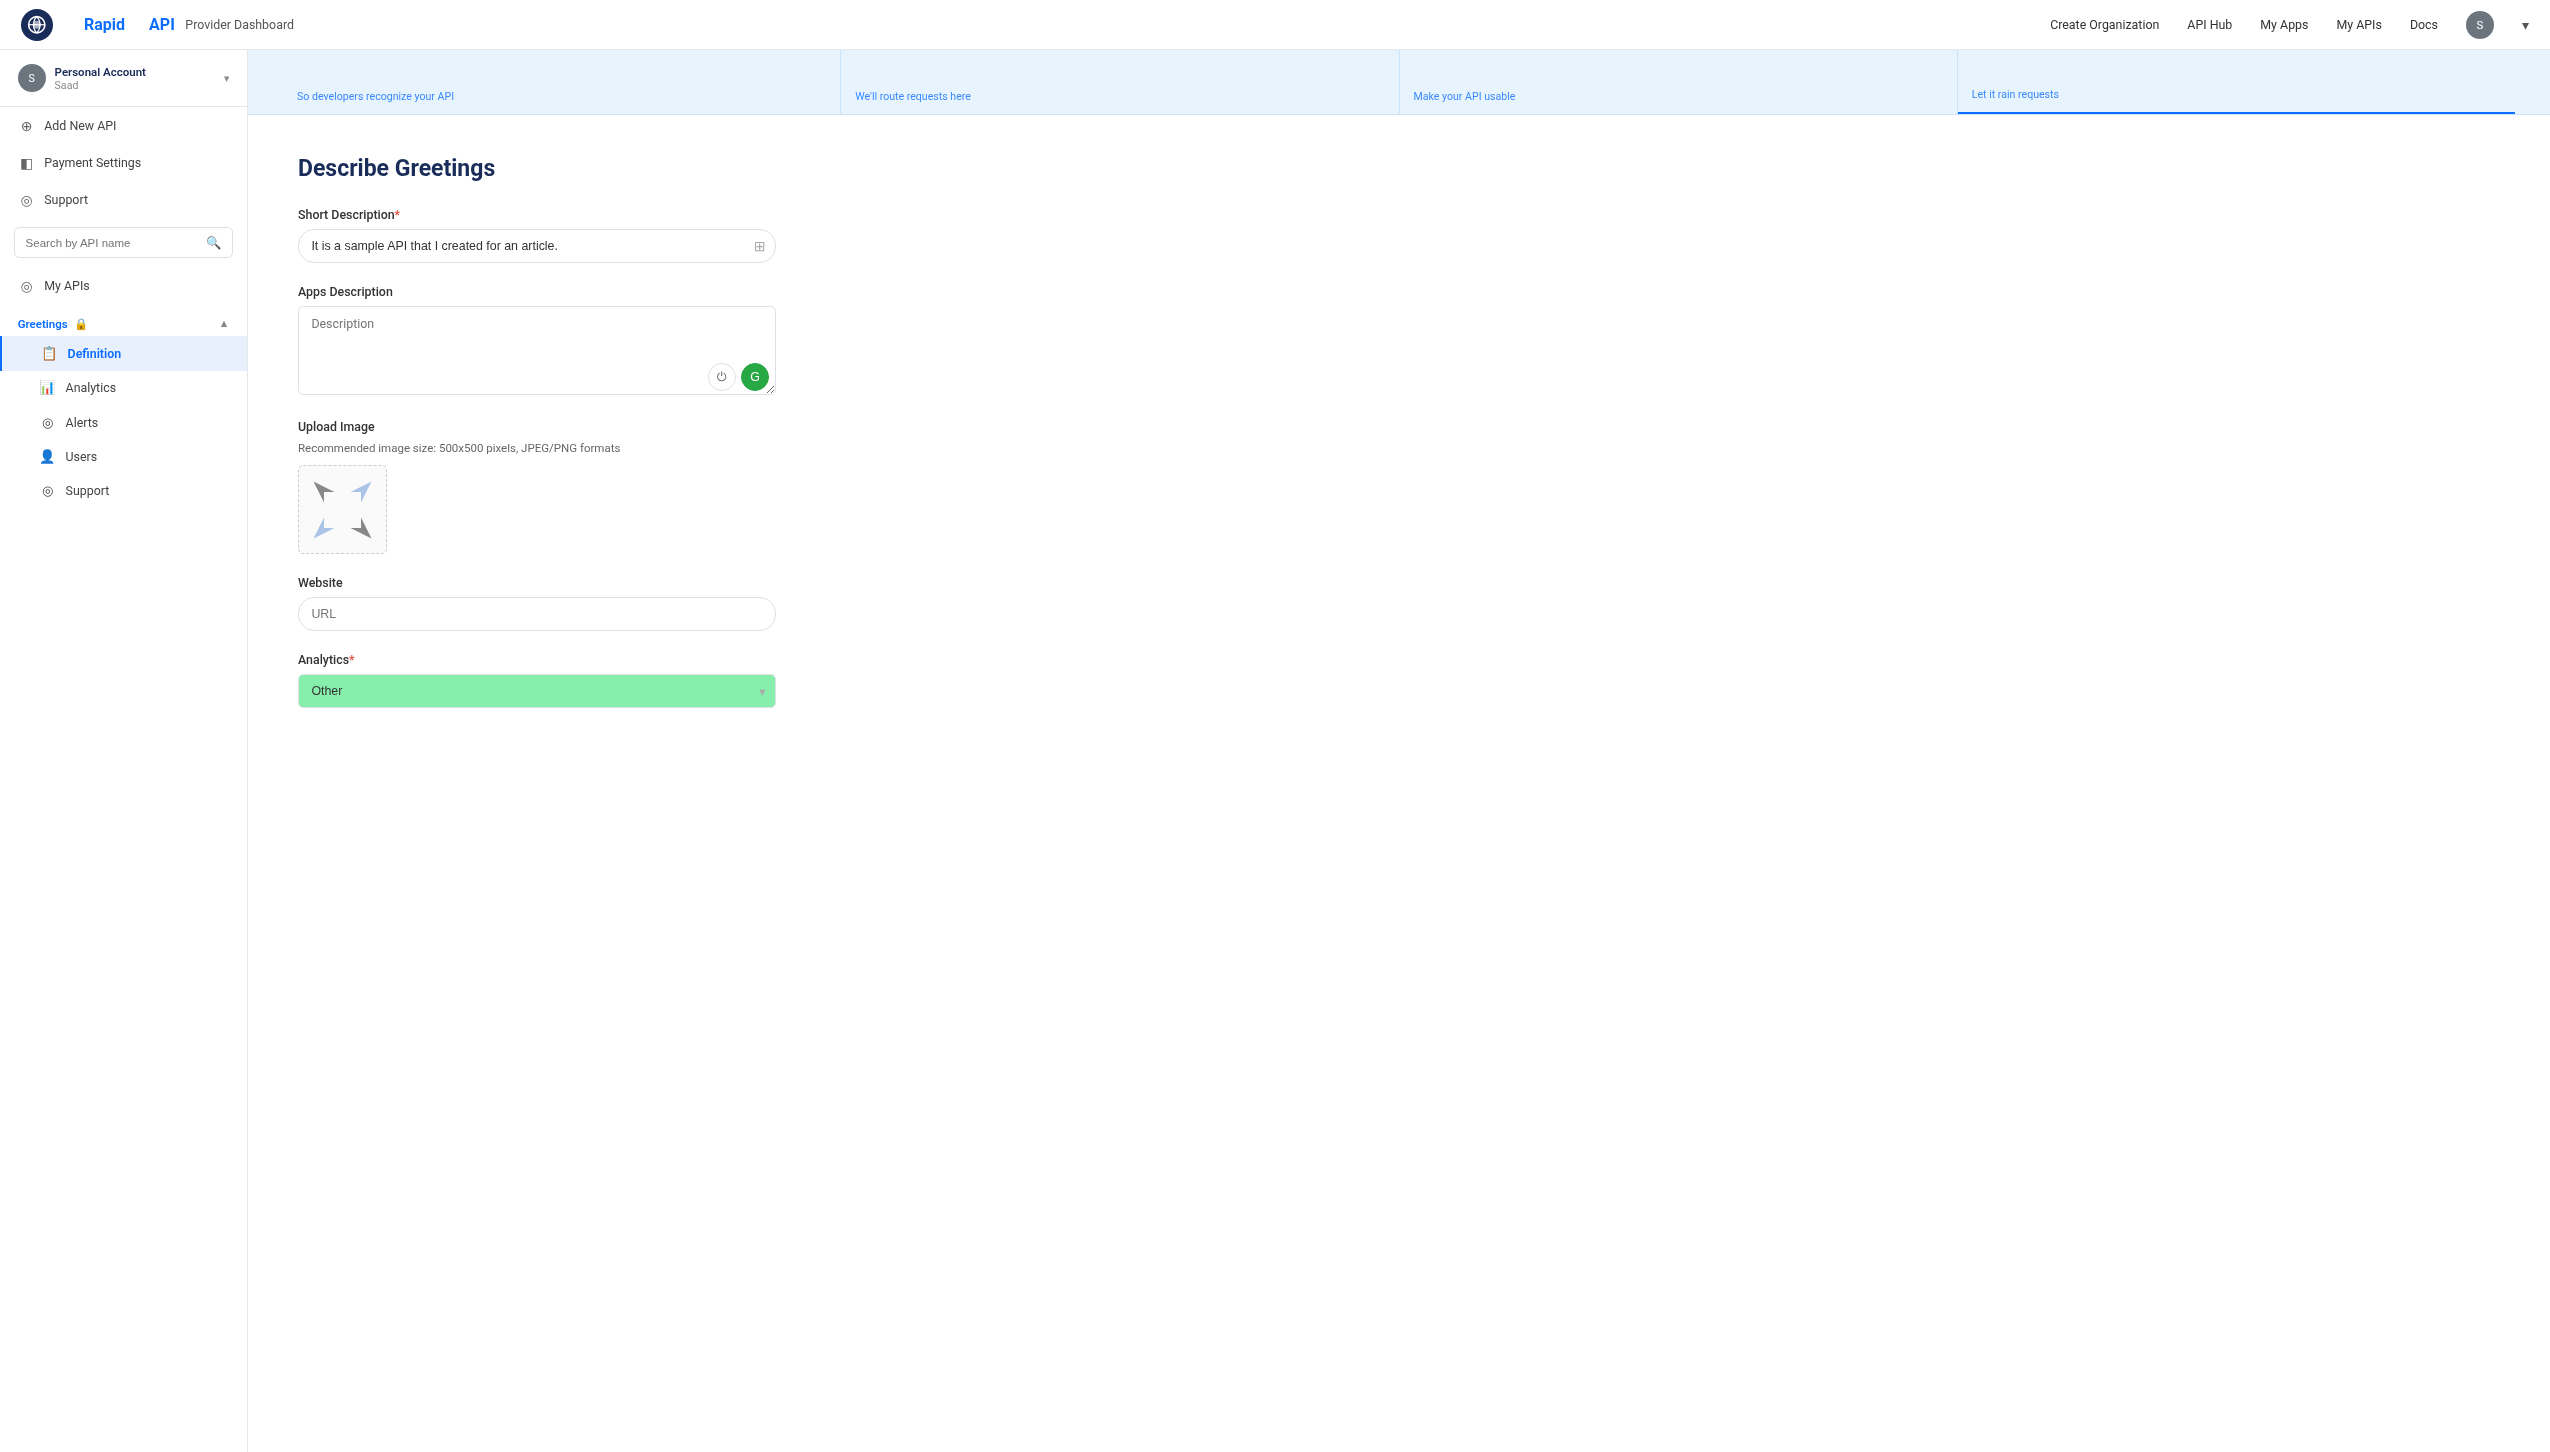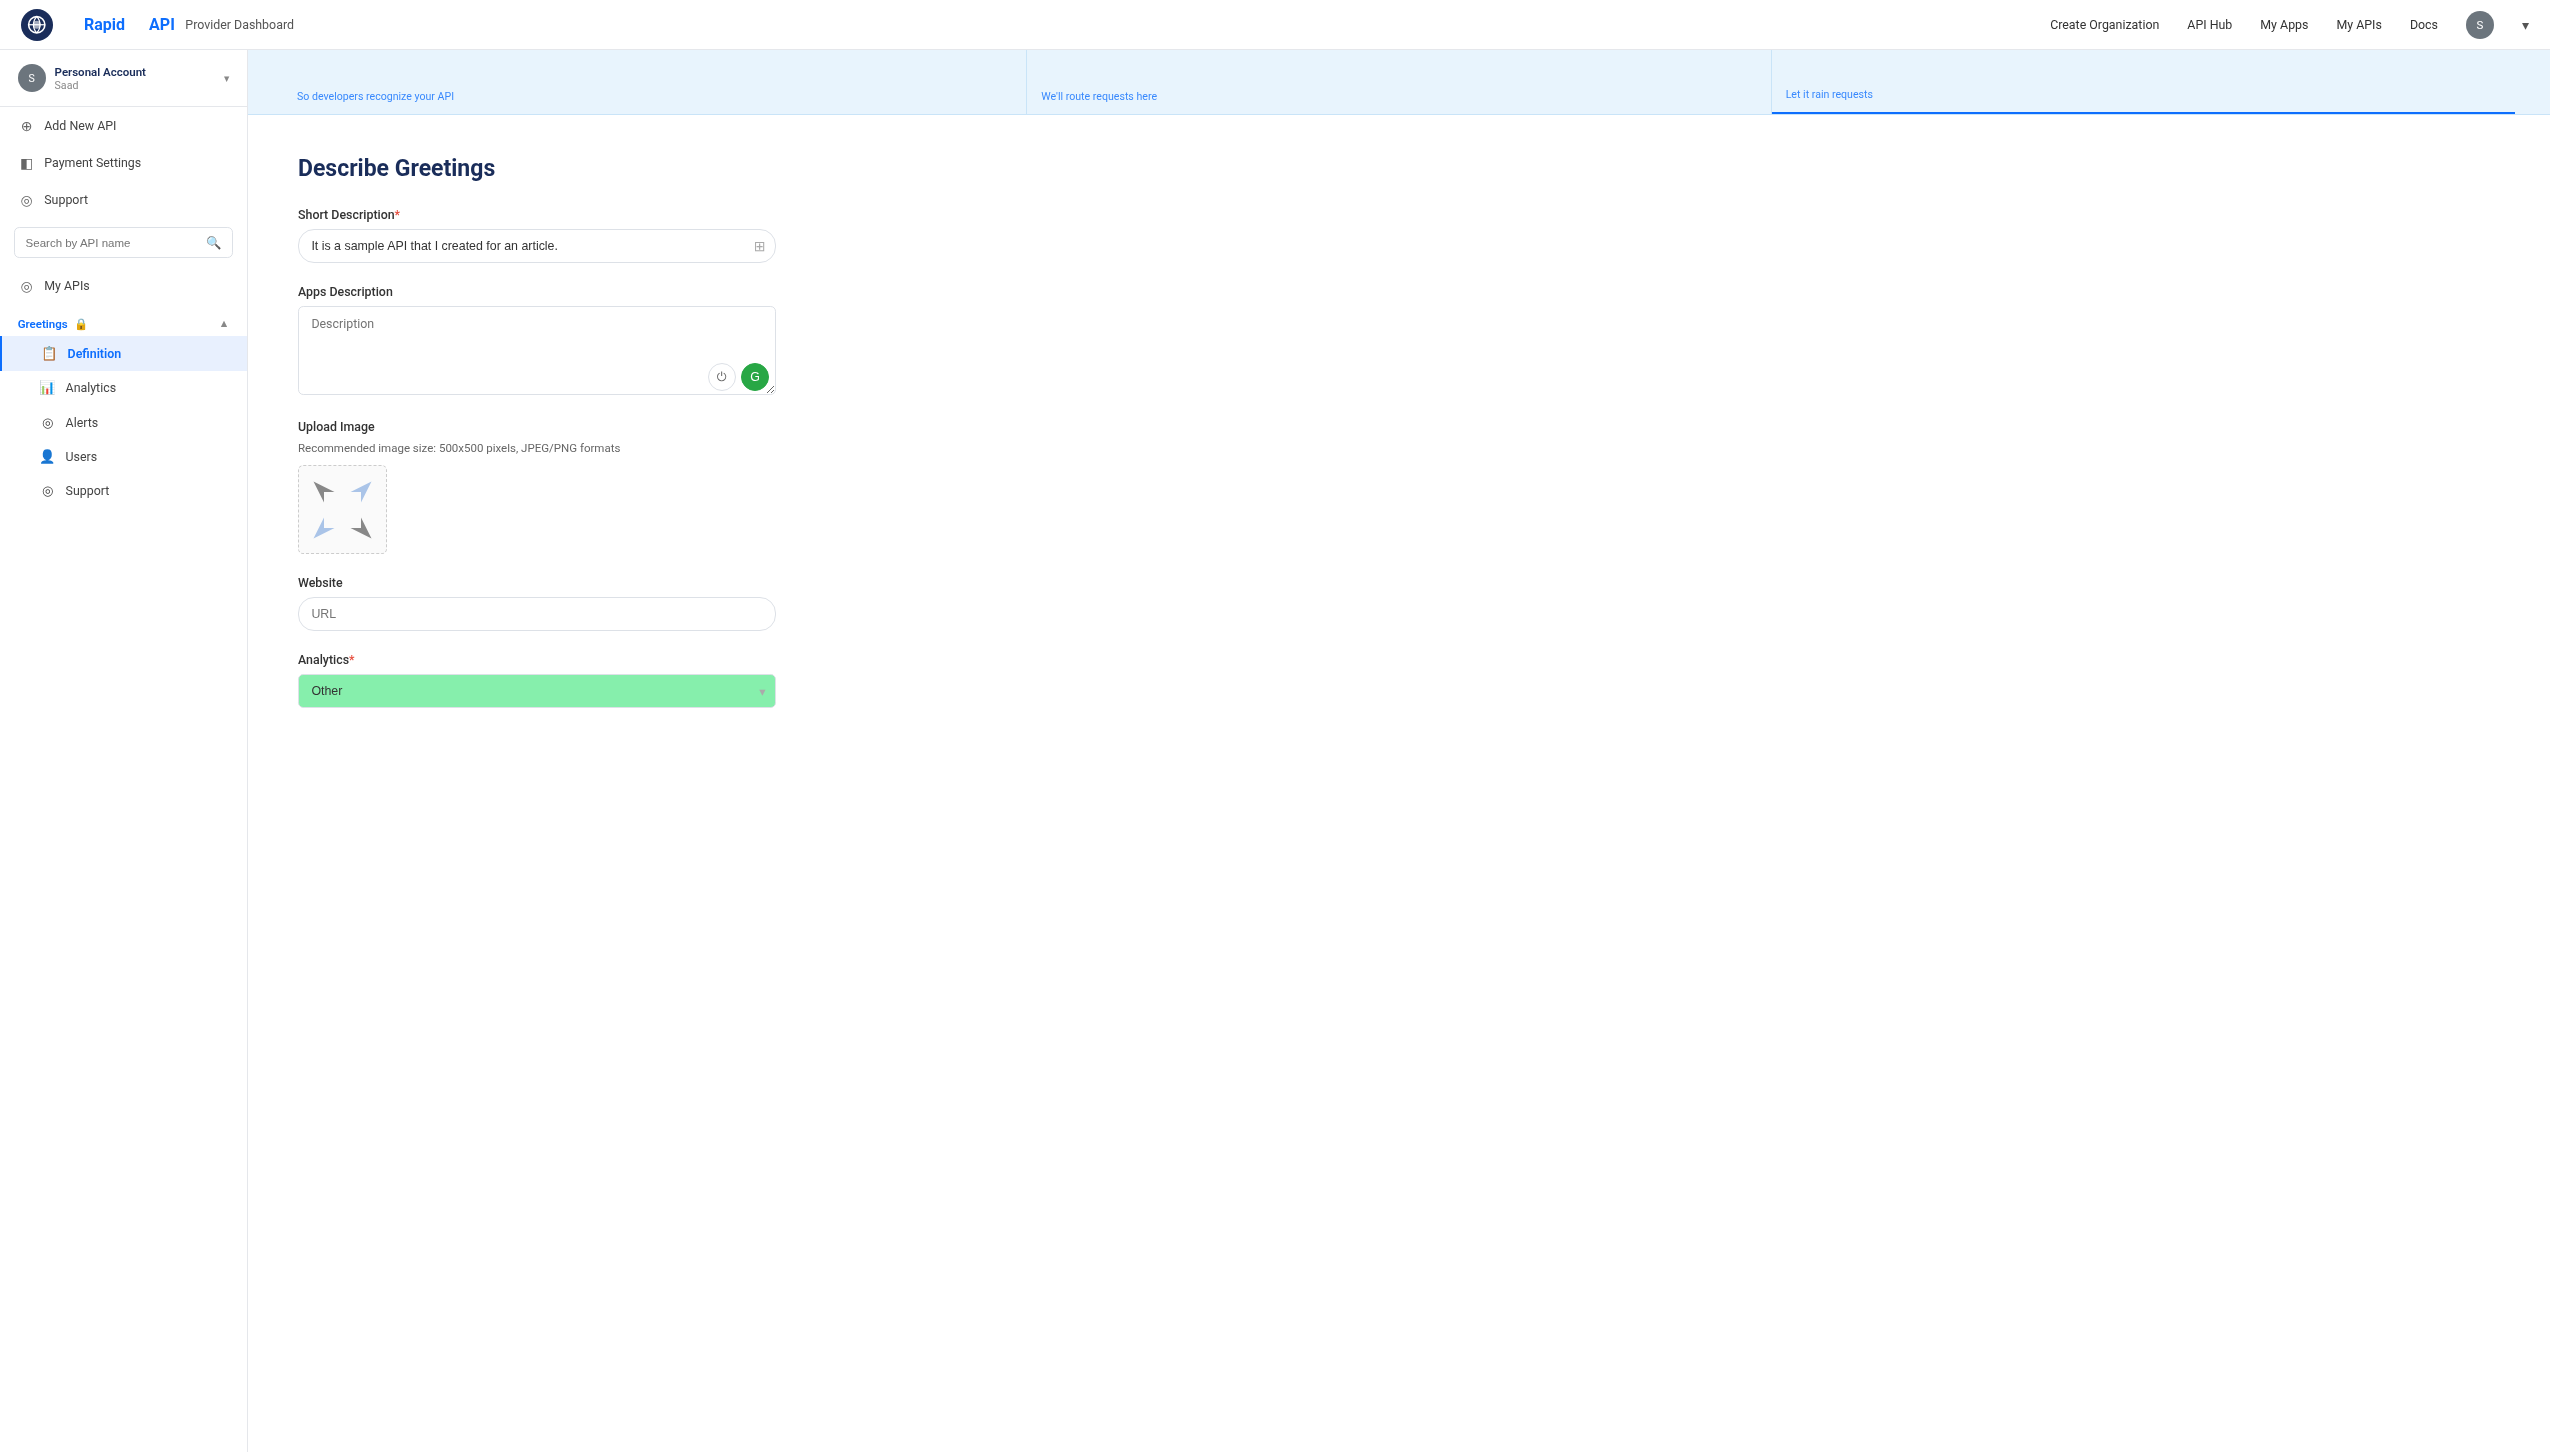--- a/index.html
+++ b/index.html
@@ -298,20 +298,23 @@
   <main class="main-content">
 
     <div class="top-banner">
       <div class="banner-steps">
         <div class="banner-step">
           <span class="step-sub">So developers recognize your API</span>
         </div>
         <div class="banner-step">
           <span class="step-sub">We'll route requests here</span>
         </div>
+        <div class="banner-step">
+          <span class="step-sub">Make your API usable</span>
+        </div>
         <div class="banner-step active-step">
           <span class="step-sub">Let it rain requests</span>
         </div>
       </div>
     </div>
 
     <div class="form-area">
       <h1 class="form-title">Describe Greetings</h1>
 
       <div class="form-group">

